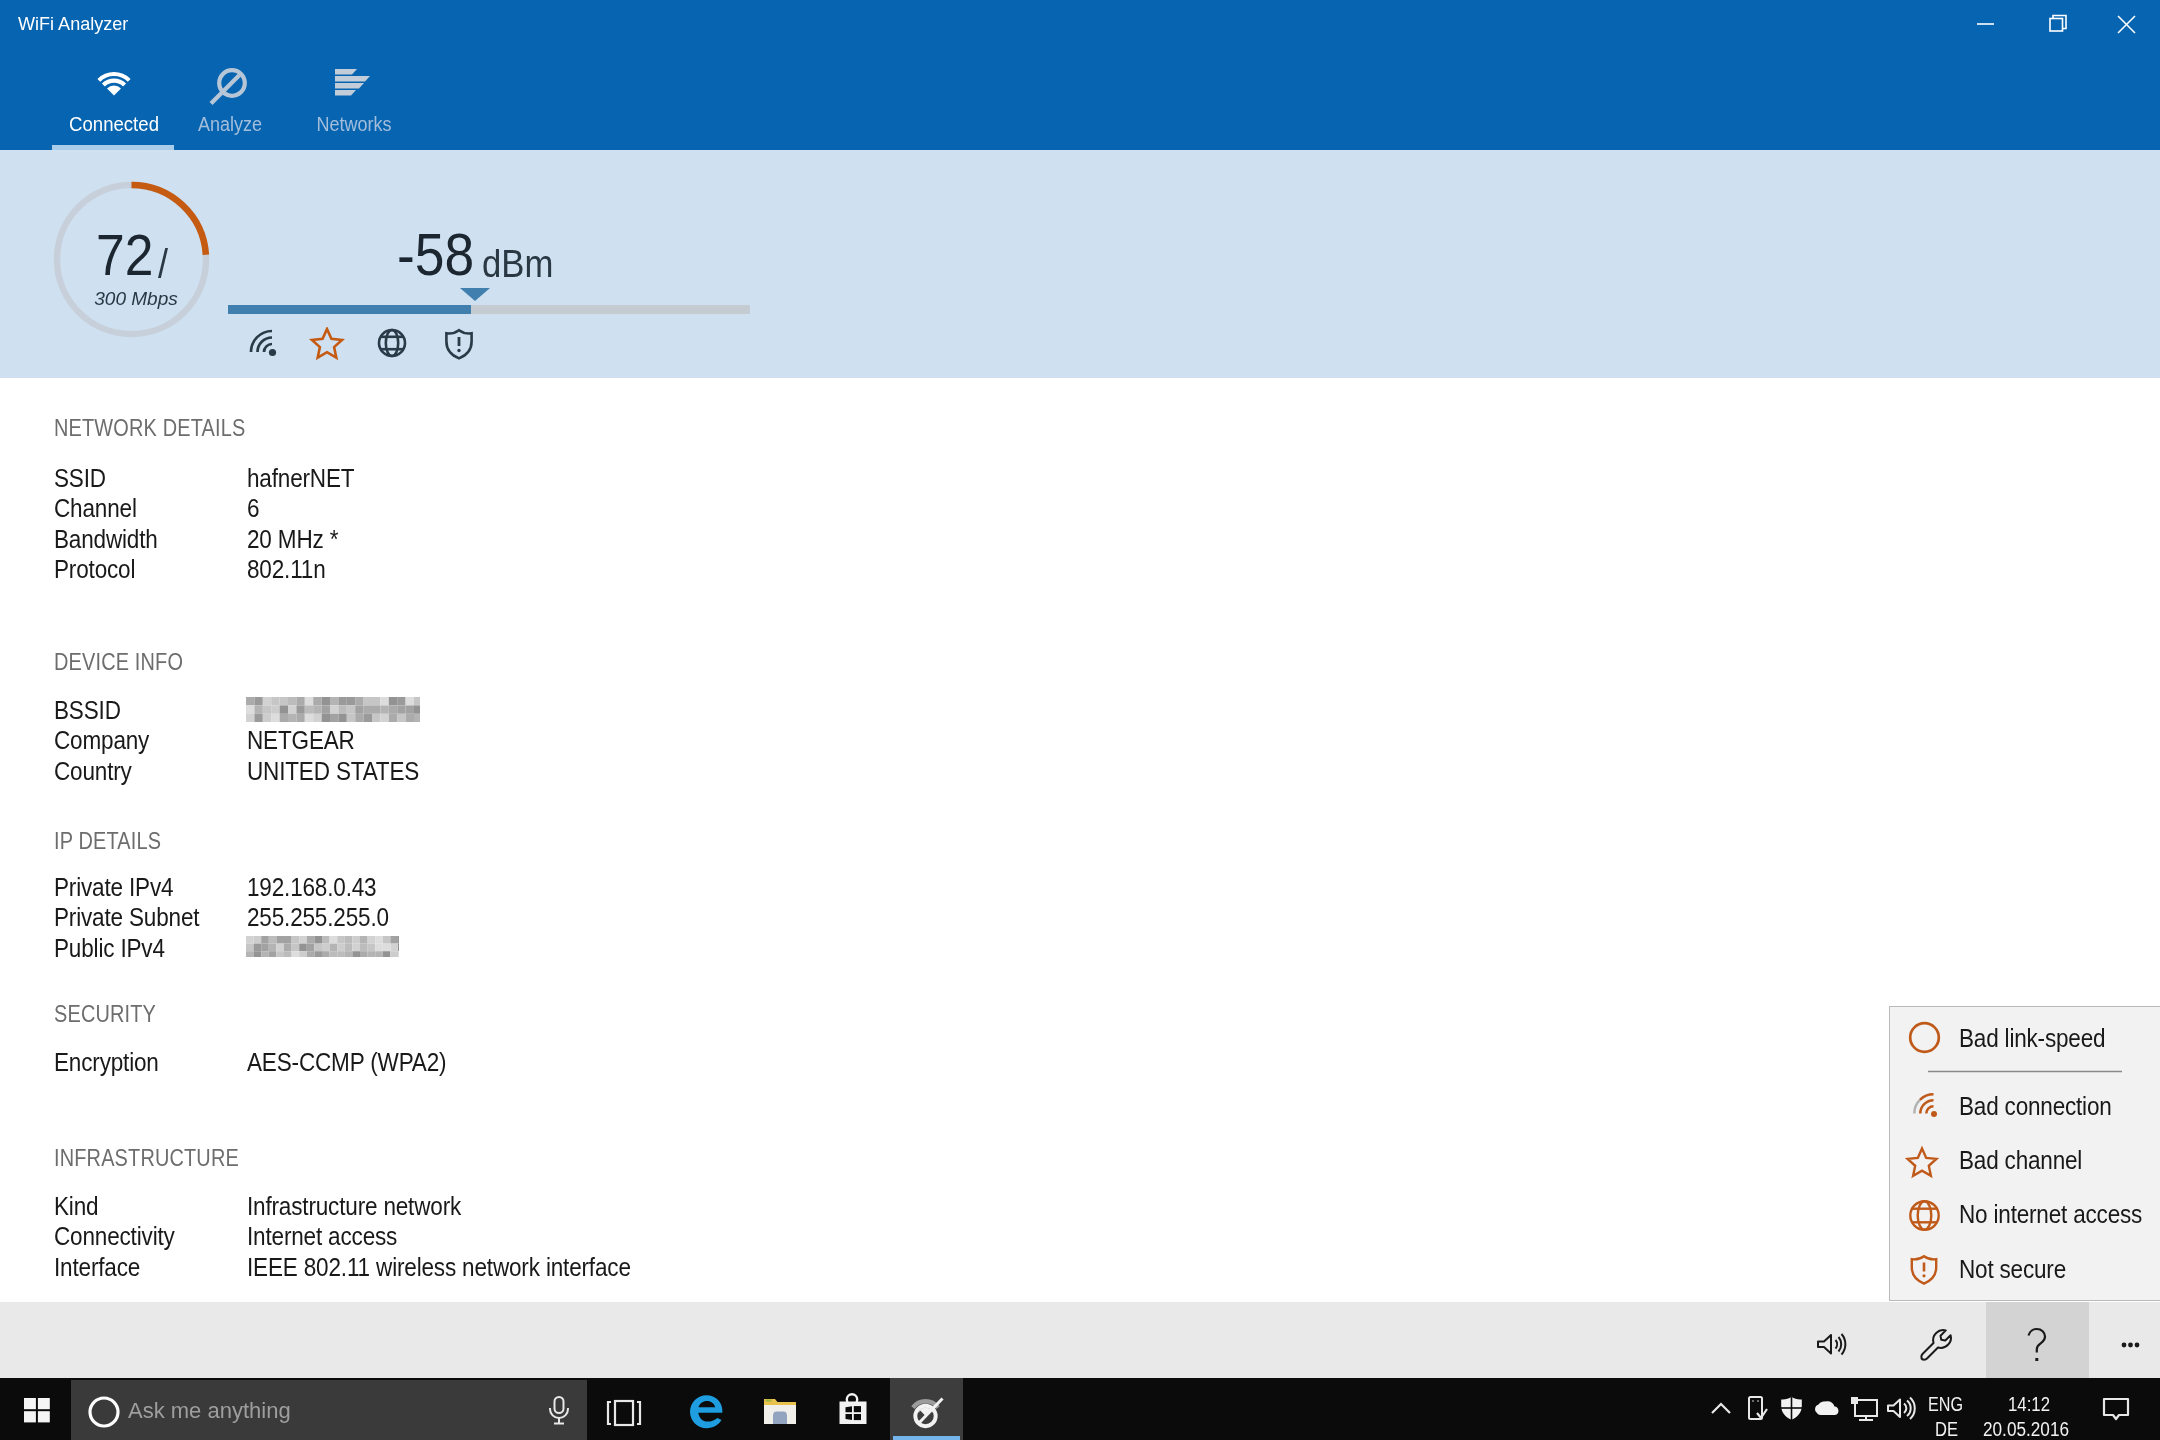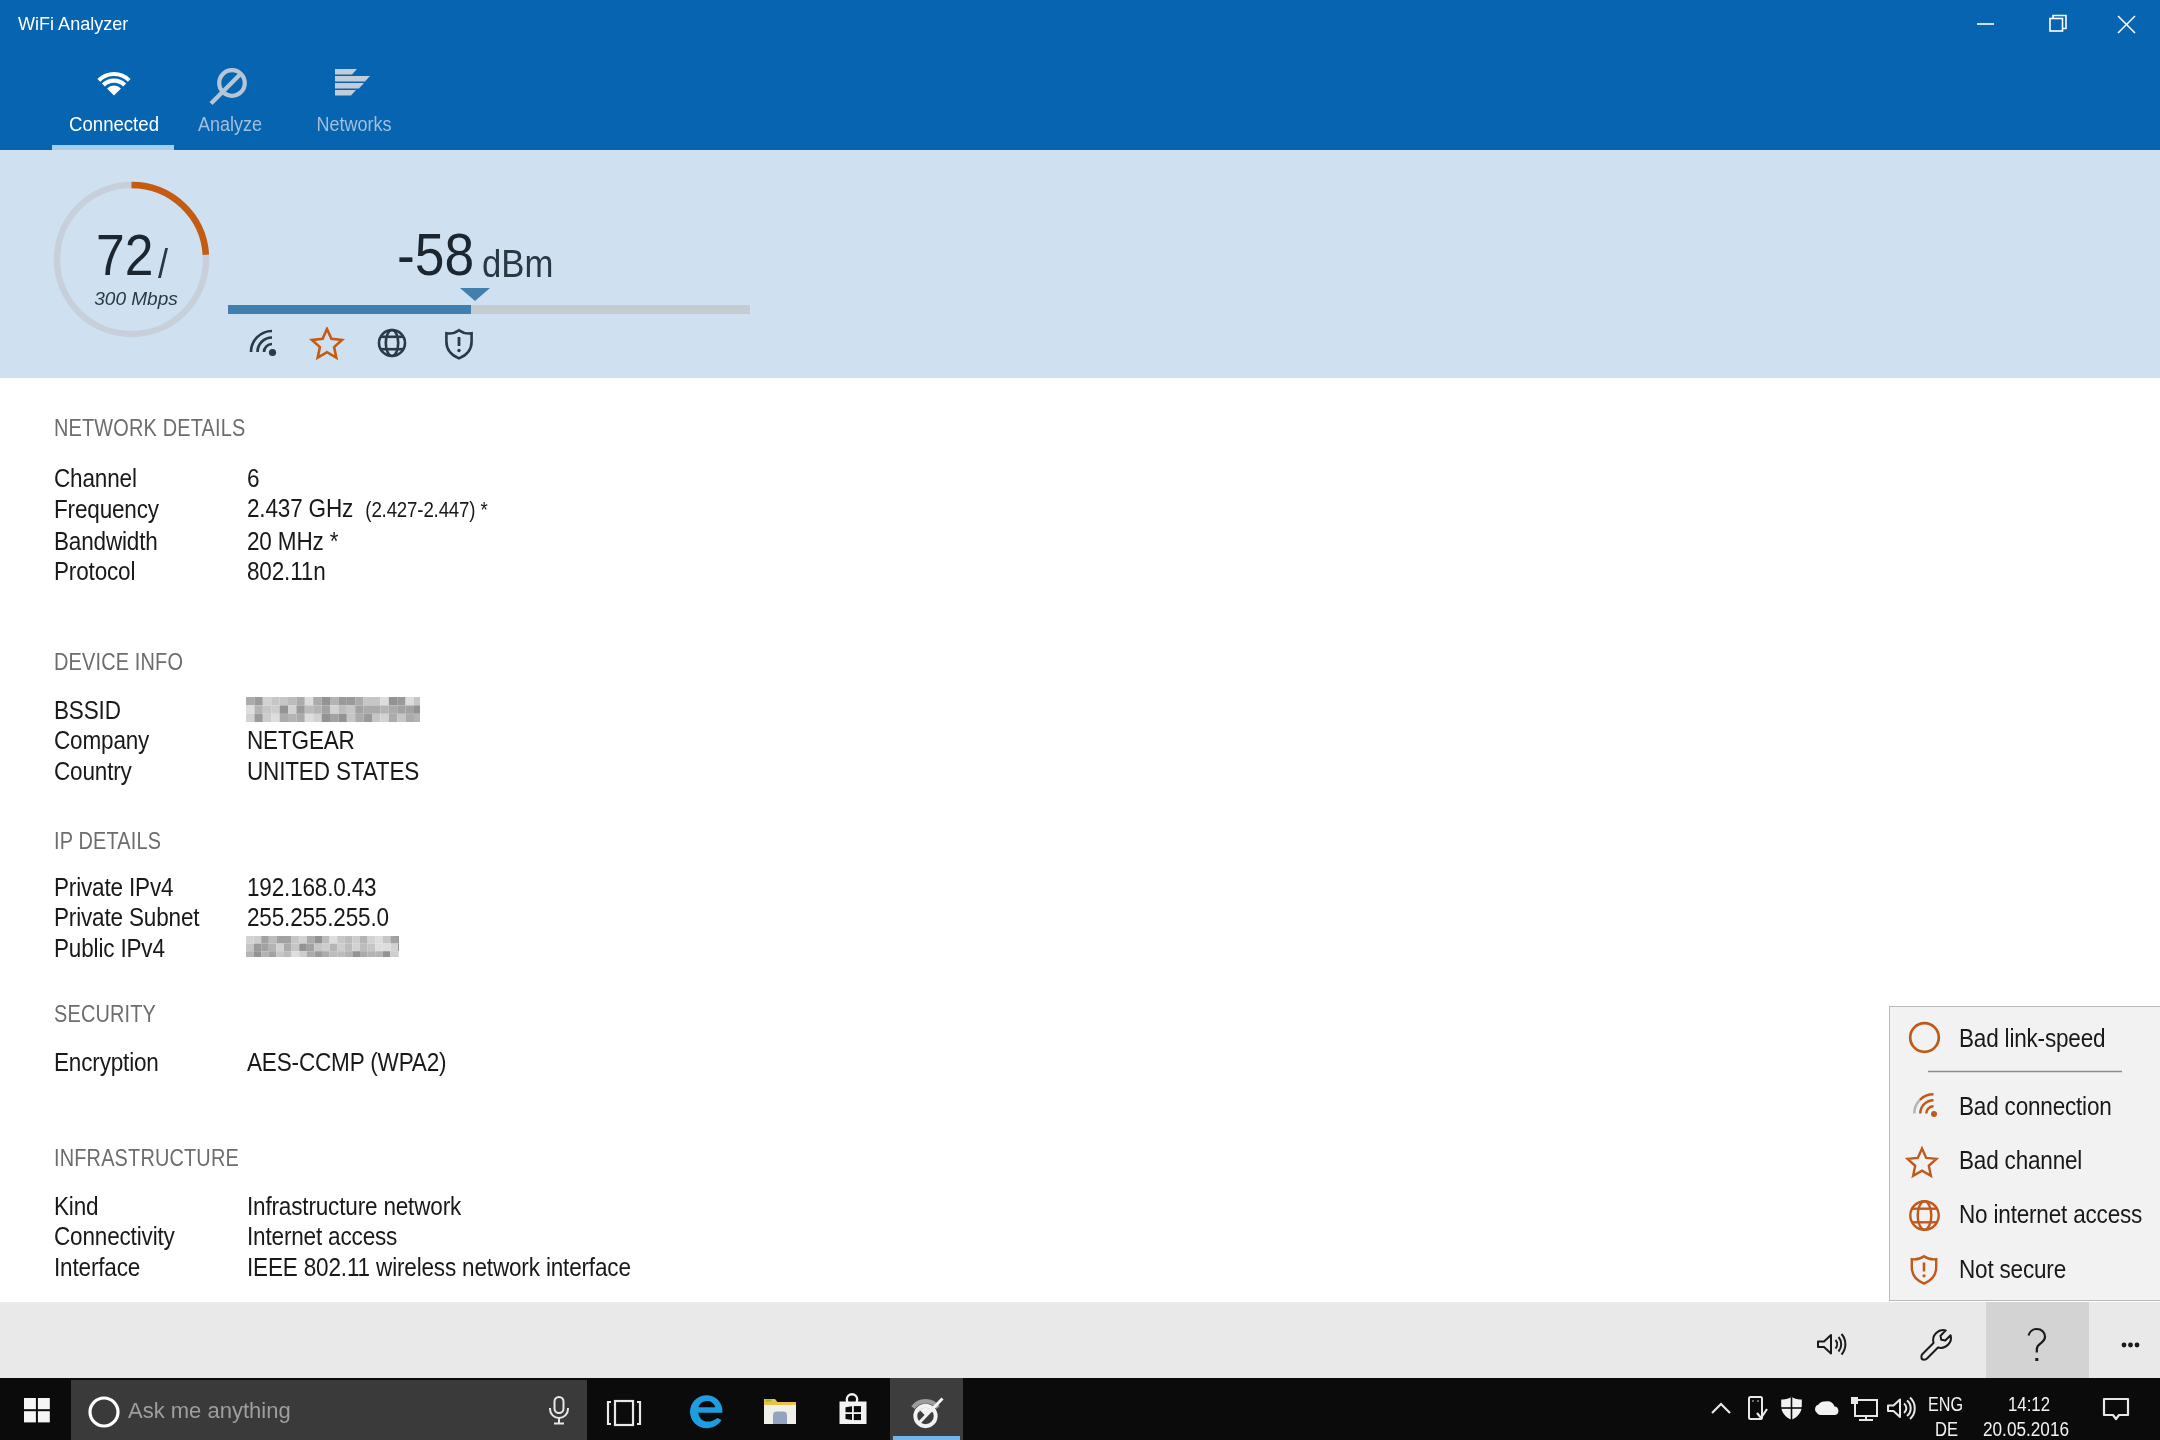--- a/index.html
+++ b/index.html
@@ -99,27 +99,27 @@
     <path d="M14,1.2 C17.5,3.8 22.5,4.8 26.6,4.3 L26.6,12.5 C26.6,20.5 21.5,26.3 14,29.4 C6.5,26.3 1.4,20.5 1.4,12.5 L1.4,4.3 C5.5,4.8 10.5,3.8 14,1.2 Z" fill="none" stroke="#2B3A47" stroke-width="2.6"></path>
     <line x1="14" y1="8" x2="14" y2="17" stroke="#2B3A47" stroke-width="2.8"></line>
     <circle cx="14" cy="21.5" r="1.7" fill="#2B3A47"></circle>
   </g>
 </svg>
 
 <div class="sechdr" style="left:54px;top:416px;">NETWORK DETAILS</div>
 <div class="abs rows" style="left:54px;top:463px;">
   <table>
     <tbody>
+        <tr>
+          <td style="width:193px;"><span class="c">SSID</span></td>
+          <td><span class="c">hafnerNET</span></td>
+        </tr>
     <tr>
           <td><span class="c">Channel</span></td>
           <td><span class="c">6</span></td>
-        </tr>
-    <tr>
-          <td><span class="c">Frequency</span></td>
-          <td><span class="c">2.437 GHz&nbsp;&nbsp;<span style="font-size:22px;">(2.427-2.447) *</span></span></td>
         </tr>
     <tr>
           <td><span class="c">Bandwidth</span></td>
           <td><span class="c">20 MHz *</span></td>
         </tr>
     <tr>
           <td><span class="c">Protocol</span></td>
           <td><span class="c">802.11n</span></td>
         </tr>
   </tbody>

